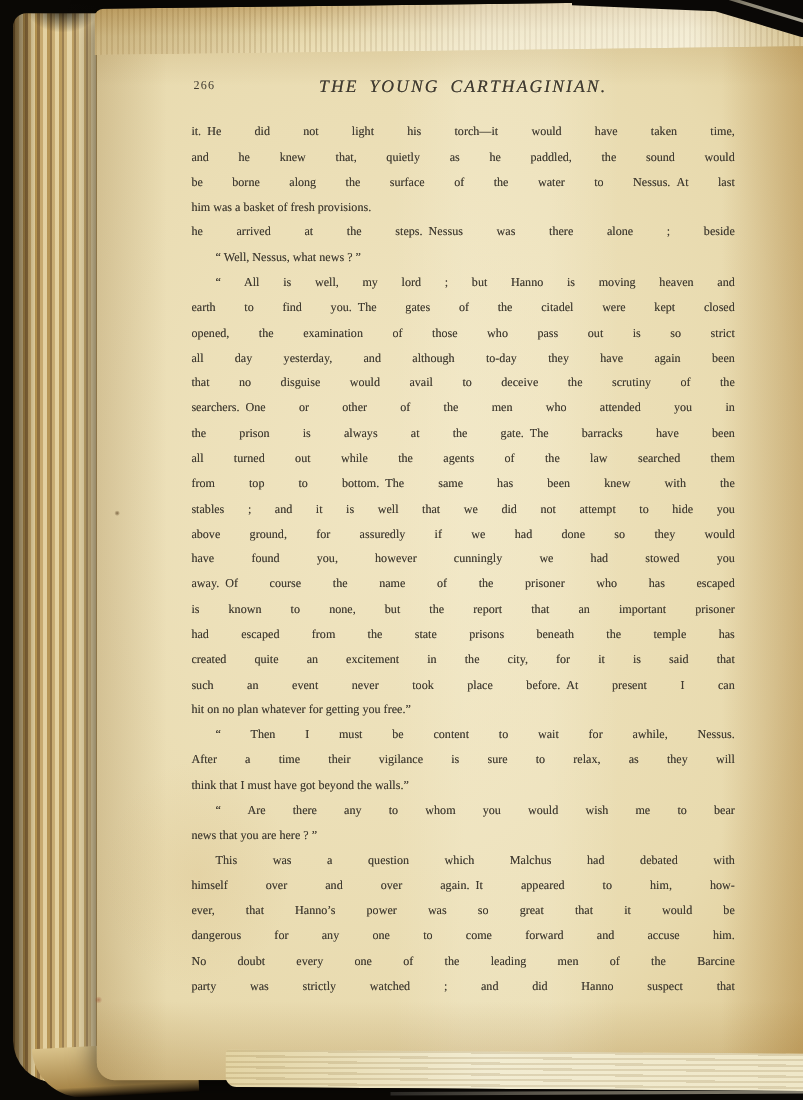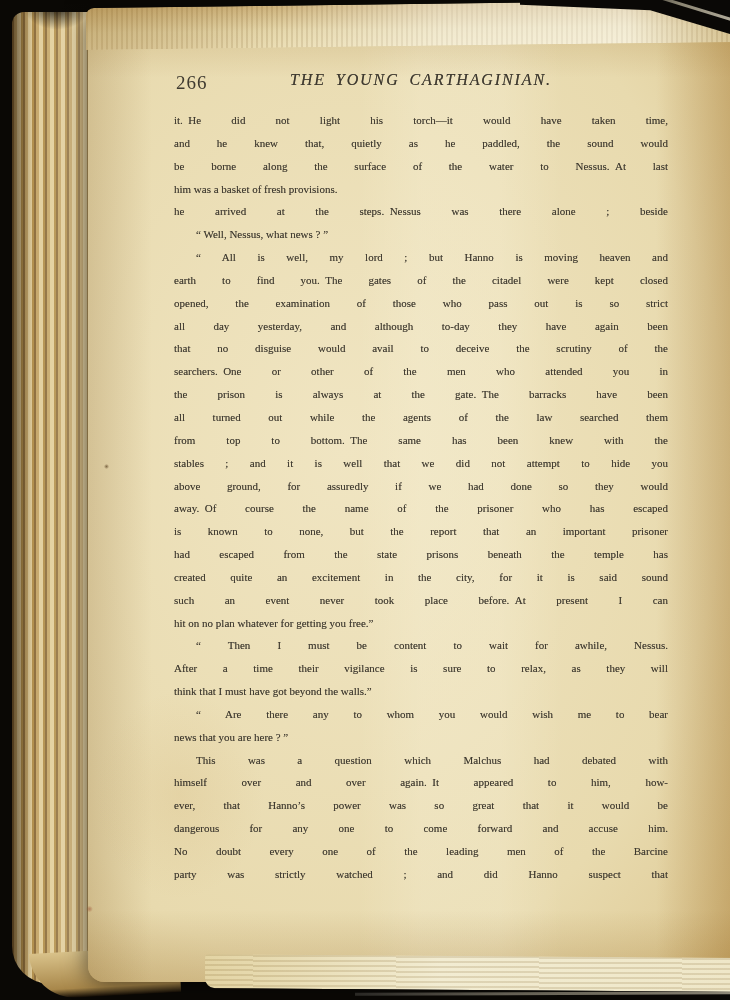--- a/index.html
+++ b/index.html
@@ -78,21 +78,21 @@
   .stain-a{position:absolute;left:104px;top:464px;width:5px;height:5px;border-radius:50%;z-index:6;
     background:radial-gradient(circle,rgba(80,55,25,.65),rgba(80,55,25,0) 75%);}
   .stain-b{position:absolute;left:86px;top:906px;width:7px;height:6px;border-radius:50%;z-index:6;
     background:radial-gradient(circle,rgba(150,70,45,.5),rgba(150,70,45,0) 75%);}
   .stain-c{position:absolute;left:95px;top:690px;width:170px;height:210px;z-index:3;
     background:radial-gradient(ellipse,rgba(195,155,85,.14),rgba(195,155,85,0) 70%);}
   
   .content{position:absolute;left:174px;top:70px;width:494px;z-index:7;color:#3f3a30;}
   .pg-header{position:relative;height:26px;margin-bottom:13px;}
   .pg-number{
-    position:absolute;left:2px;top:2px;font-size:19px;letter-spacing:1px;
+    position:absolute;left:2px;top:2px;font-size:11px;letter-spacing:1px;
   }
   .pg-title{
     position:absolute;left:0;top:1px;width:100%;text-align:center;
     font-style:italic;font-size:16px;letter-spacing:1.9px;word-spacing:4px;
     text-shadow:0 0 .4px rgba(63,58,48,.7);
   }
   .text-block{
     font-size:11px;line-height:22.85px;
     text-shadow:0 0 .4px rgba(63,58,48,.55);
   }
@@ -136,24 +136,25 @@
         <div class="line just">earth to find you. The gates of the citadel were kept closed</div>
         <div class="line just">opened, the examination of those who pass out is so strict</div>
         <div class="line just">all day yesterday, and although to-day they have again been</div>
         <div class="line just">that no disguise would avail to deceive the scrutiny of the</div>
         <div class="line just">searchers. One or other of the men who attended you in</div>
         <div class="line just">the prison is always at the gate. The barracks have been</div>
         <div class="line just">all turned out while the agents of the law searched them</div>
         <div class="line just">from top to bottom. The same has been knew with the</div>
         <div class="line just">stables ; and it is well that we did not attempt to hide you</div>
         <div class="line just">above ground, for assuredly if we had done so they would</div>
+        <div class="line just">have found you, however cunningly we had stowed you</div>
         <div class="line just">away. Of course the name of the prisoner who has escaped</div>
         <div class="line just">is known to none, but the report that an important prisoner</div>
         <div class="line just">had escaped from the state prisons beneath the temple has</div>
-        <div class="line just">created quite an excitement in the city, for it is said sound</div>
+        <div class="line just">created quite an excitement in the city, for it is said that</div>
         <div class="line just">such an event never took place before. At present I can</div>
         <div class="line">hit on no plan whatever for getting you free.”</div>
         <div class="line indent just">“ Then I must be content to wait for awhile, Nessus.</div>
         <div class="line just">After a time their vigilance is sure to relax, as they will</div>
         <div class="line">think that I must have got beyond the walls.”</div>
         <div class="line indent just">“ Are there any to whom you would wish me to bear</div>
         <div class="line">news that you are here ? ”</div>
         <div class="line indent just">This was a question which Malchus had debated with</div>
         <div class="line just">himself over and over again. It appeared to him, how-</div>
         <div class="line just">ever, that Hanno’s power was so great that it would be</div>

